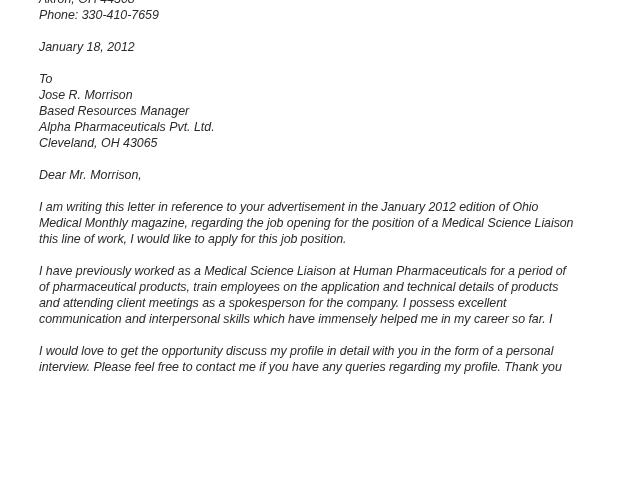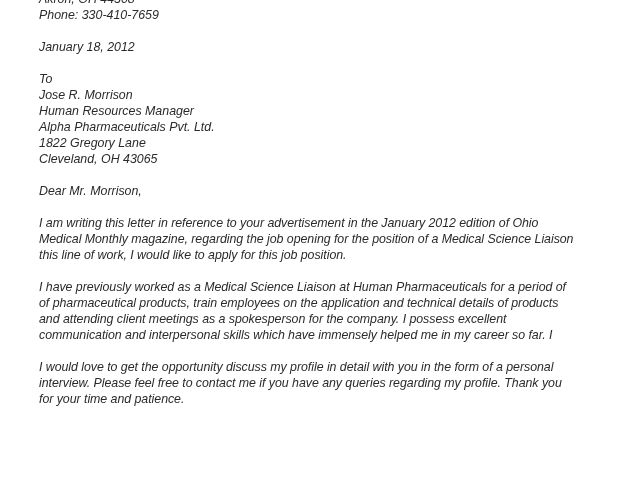--- a/index.html
+++ b/index.html
@@ -55,23 +55,22 @@
       <span class="line">Phone: 330-410-7659</span>
     </div>
 
     <span class="gap"></span>
     <span class="line">January 18, 2012</span>
     <span class="gap"></span>
 
     <div>
       <span class="line">To</span>
       <span class="line">Jose R. Morrison</span>
-      <span class="line">Human Resources Manager</span>
+      <span class="line">Based Resources Manager</span>
       <span class="line">Alpha Pharmaceuticals Pvt. Ltd.</span>
-      <span class="line">1822 Gregory Lane</span>
       <span class="line">Cleveland, OH 43065</span>
     </div>
 
     <span class="gap"></span>
     <span class="line">Dear Mr. Morrison,</span>
     <span class="gap"></span>
 
     <div class="para">
       <span class="line">I am writing this letter in reference to your advertisement in the January 2012 edition of Ohio</span>
       <span class="line">Medical Monthly magazine, regarding the job opening for the position of a Medical Science Liaison</span>
@@ -85,19 +84,18 @@
       <span class="line">of pharmaceutical products, train employees on the application and technical details of products</span>
       <span class="line">and attending client meetings as a spokesperson for the company. I possess excellent</span>
       <span class="line">communication and interpersonal skills which have immensely helped me in my career so far. I</span>
     </div>
 
     <span class="gap"></span>
 
     <div class="para">
       <span class="line">I would love to get the opportunity discuss my profile in detail with you in the form of a personal</span>
       <span class="line">interview. Please feel free to contact me if you have any queries regarding my profile. Thank you</span>
-      <span class="line">for your time and patience.</span>
     </div>
 
     <span class="gap"></span>
 
   </div>
 </div>
 
 </body></html>

